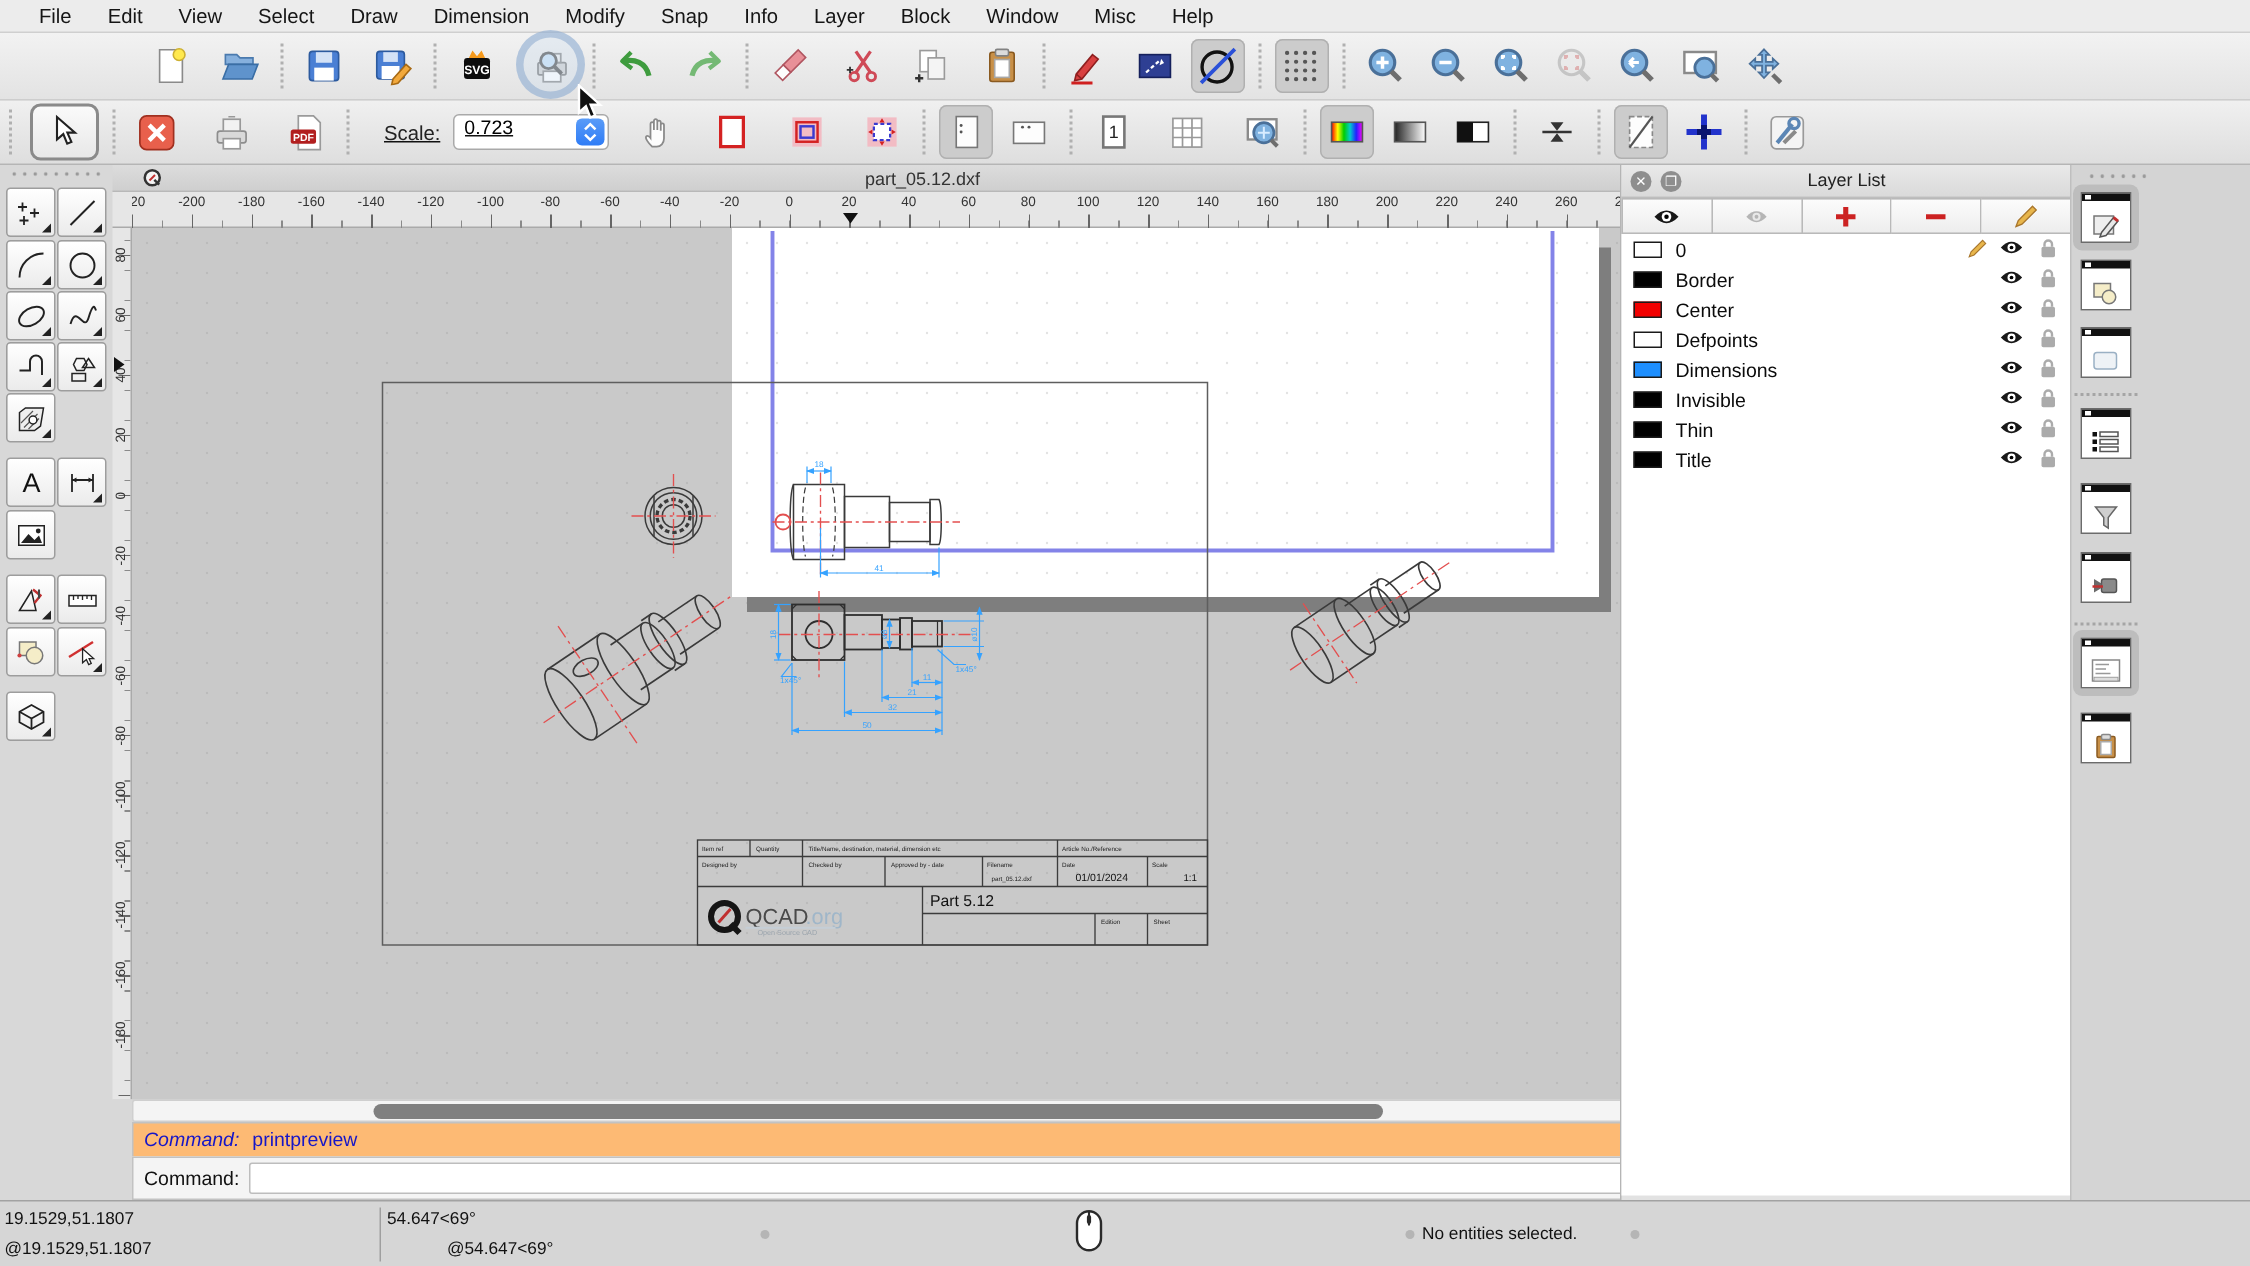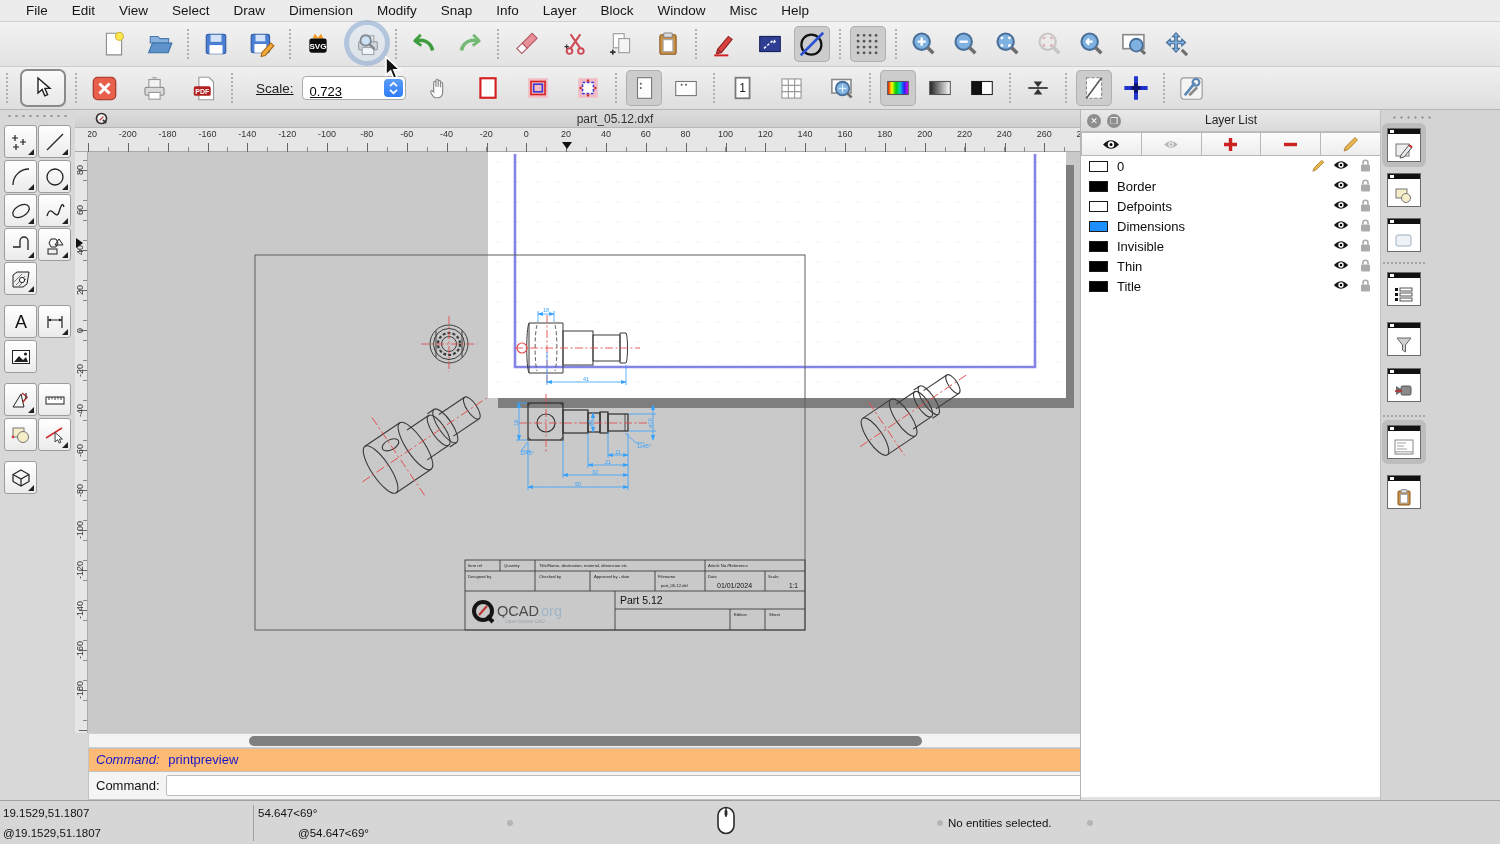--- a/index.html
+++ b/index.html
@@ -14,21 +14,21 @@
 .tb1 { position:absolute; left:0; top:22px; width:1500px; height:44px; background:linear-gradient(#f2f2f2,#e3e3e3); display:flex; align-items:center; padding-left:96px; }
 .tb2 { position:absolute; left:0; top:66px; width:1500px; height:44px; background:linear-gradient(#f0f0f0,#dedede); border-top:1px solid #cdcdcd; border-bottom:1px solid #b5b5b5; display:flex; align-items:center; padding-left:6px;text-decoration:underline; }
 .tbtn { width:36px; height:36px; display:flex; align-items:center; justify-content:center; border-radius:5px; position:relative; flex:none; }
 .tbtn.pressed { background:#cccccc; box-shadow:inset 0 0 0 1px #b0b0b0; }
 .tbtn.dim { opacity:.45; }
 .tb-div { width:0; height:30px; border-left:2px dotted #b0b0b0; margin:0 9px; flex:none; }
 .gap6 { width:6px; flex:none; } .gap10 { width:10px; flex:none; } .gap14 { width:14px; flex:none; }
 .hover-ring { position:absolute; left:-6px; top:-6px; width:46px; height:46px; border-radius:50%; border:5px solid rgba(140,170,205,.55); background:rgba(190,215,240,.25); }
 .ptr-btn { width:46px; height:38px; border:2px solid #8a8a8a; border-radius:7px; background:linear-gradient(#fafafa,#e8e8e8); display:flex; align-items:center; justify-content:center; margin-left:8px; }
 .scale-label { font-size:13.5px; color:#222; margin:0 8px 0 14px; }
-.scale-field { width:104px; height:24px; background:#fff; border:1px solid #a9a9a9; border-radius:4px; display:flex; align-items:flex-end; position:relative; }
+.scale-field { width:104px; height:24px; background:#fff; border:1px solid #a9a9a9; border-radius:4px; display:flex; align-items:flex-start; position:relative; }
 .scale-field input { border:none; outline:none; width:76px; font-size:13px; padding-left:7px; font-family:"Liberation Sans",sans-serif; background:transparent; }
 .stepper { position:absolute; right:2px; top:2px; width:19px; height:18px; background:linear-gradient(#5a9cf8,#2f7cf6); border-radius:4px; display:flex; flex-direction:column; align-items:center; justify-content:center; }
 .stepper svg { display:block; }
 
 
 .workspace { position:absolute; left:0; top:110px; width:1500px; height:690px; background:#d8d8d8; }
 
 
 .left-dock { position:absolute; left:0; top:0; width:75px; height:690px; background:#d8d8d8; }
 .dock-dots { position:absolute; left:6px; top:3px; width:62px; height:6px; background:radial-gradient(circle, #9a9a9a 1px, transparent 1.4px); background-size:7px 6px; }
@@ -963,20 +963,33 @@
               <path d="M1 6.5Q9 -2 17 6.5Q9 15 1 6.5Z" fill="#181818"></path>
               <circle cx="9" cy="6.5" r="3" fill="#fff"></circle>
               <circle cx="9" cy="6.5" r="1.4" fill="#000"></circle>
             </svg></span>
         <span class="ric lock"><svg width="11" height="13" viewBox="0 0 11 13">
               <rect x="1" y="5.5" width="9" height="7" rx="1.2" fill="#ababab"></rect>
               <path d="M3 5.5V3.8a2.5 2.5 0 015 0v1.7" fill="none" stroke="#ababab" stroke-width="1.6"></path>
             </svg></span>
       </div>
       <div class="lrow">
+        <span class="swatch" style="background-color: rgb(242, 0, 0);"></span>
+        <span class="lname">Center</span>
+        <span class="ric eye"><svg width="16" height="12" viewBox="0 0 18 13">
+              <path d="M1 6.5Q9 -2 17 6.5Q9 15 1 6.5Z" fill="#181818"></path>
+              <circle cx="9" cy="6.5" r="3" fill="#fff"></circle>
+              <circle cx="9" cy="6.5" r="1.4" fill="#000"></circle>
+            </svg></span>
+        <span class="ric lock"><svg width="11" height="13" viewBox="0 0 11 13">
+              <rect x="1" y="5.5" width="9" height="7" rx="1.2" fill="#ababab"></rect>
+              <path d="M3 5.5V3.8a2.5 2.5 0 015 0v1.7" fill="none" stroke="#ababab" stroke-width="1.6"></path>
+            </svg></span>
+      </div>
+      <div class="lrow">
         <span class="swatch" style="background-color: rgb(255, 255, 255);"></span>
         <span class="lname">Defpoints</span>
         <span class="ric eye"><svg width="16" height="12" viewBox="0 0 18 13">
               <path d="M1 6.5Q9 -2 17 6.5Q9 15 1 6.5Z" fill="#181818"></path>
               <circle cx="9" cy="6.5" r="3" fill="#fff"></circle>
               <circle cx="9" cy="6.5" r="1.4" fill="#000"></circle>
             </svg></span>
         <span class="ric lock"><svg width="11" height="13" viewBox="0 0 11 13">
               <rect x="1" y="5.5" width="9" height="7" rx="1.2" fill="#ababab"></rect>
               <path d="M3 5.5V3.8a2.5 2.5 0 015 0v1.7" fill="none" stroke="#ababab" stroke-width="1.6"></path>

